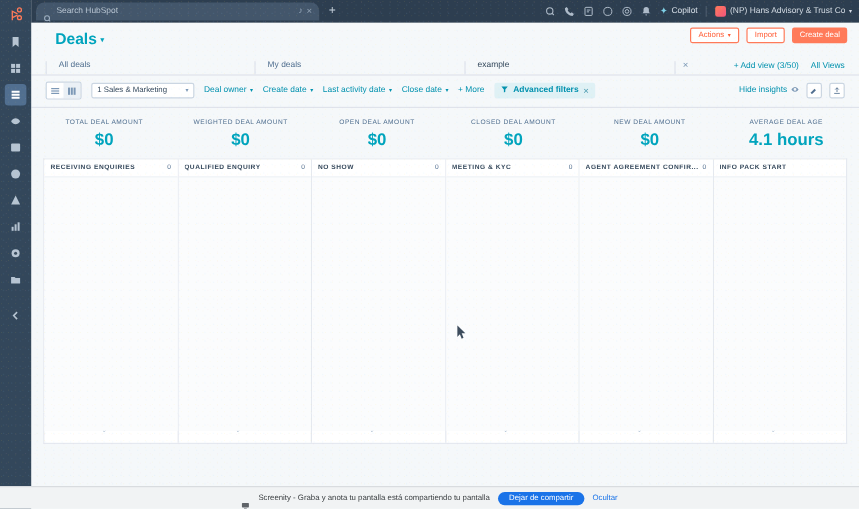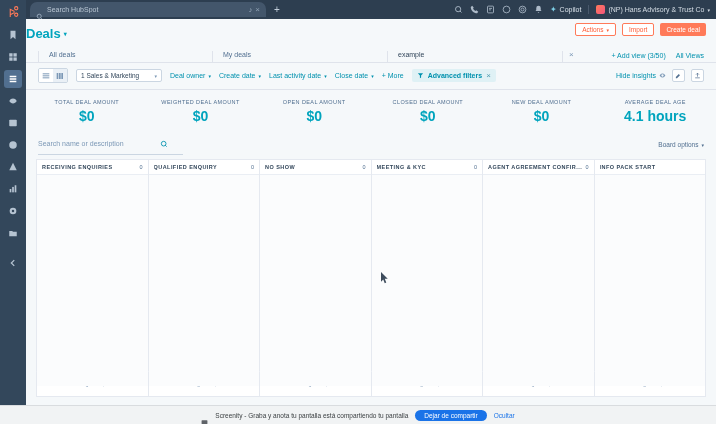--- a/index.html
+++ b/index.html
@@ -82,21 +82,21 @@
 
   
   .page {
     position: absolute; left: 26px; top: 19px;
     width: 690px; height: 386px;
     background: #f5f8fa;
     overflow: hidden;
   }
 
   
-  .pg-head { padding: 5px 12px 0 0; position: relative; }
+  .pg-head { padding: 5px 12px 0 20px; position: relative; }
   .pg-title {
     font-size: 13px; font-weight: bold; color: #00a4bd;
     display: inline-flex; align-items: center; gap: 3px;
   }
   .caret { font-size: 6px; color: #00a4bd; }
 
   .head-actions {
     position: absolute; right: 10px; top: 4px;
     display: flex; align-items: center; gap: 6px;
   }
@@ -536,35 +536,20 @@
       <div class="kpi">
         <div class="kpi-lbl">NEW DEAL AMOUNT</div>
         <div class="kpi-val">$0</div>
       </div>
       <div class="kpi">
         <div class="kpi-lbl">AVERAGE DEAL AGE</div>
         <div class="kpi-val">4.1 hours</div>
       </div>
     </div>
 
-    <div class="boardtop">
-      <span class="bsearch">
-        <input type="text" placeholder="Search name or description" style="">
-        <span>
-          <svg viewBox="0 0 24 24" fill="none" stroke="currentColor" stroke-width="2.6">
-              <circle cx="11" cy="11" r="7"></circle>
-              <path d="M20 20l-4.5-4.5"></path>
-            </svg>
-        </span>
-      </span>
-      <span class="boardopts">
-        <span>Board options</span>
-        <span style="font-size:5px">▾</span>
-      </span>
-    </div>
 
     <div class="board">
       <div class="col">
         <div class="col-head">
           <span class="col-name">RECEIVING ENQUIRIES</span>
           <span class="col-count">0</span>
         </div>
         <div class="col-body"></div>
       </div>
       <div class="col">

